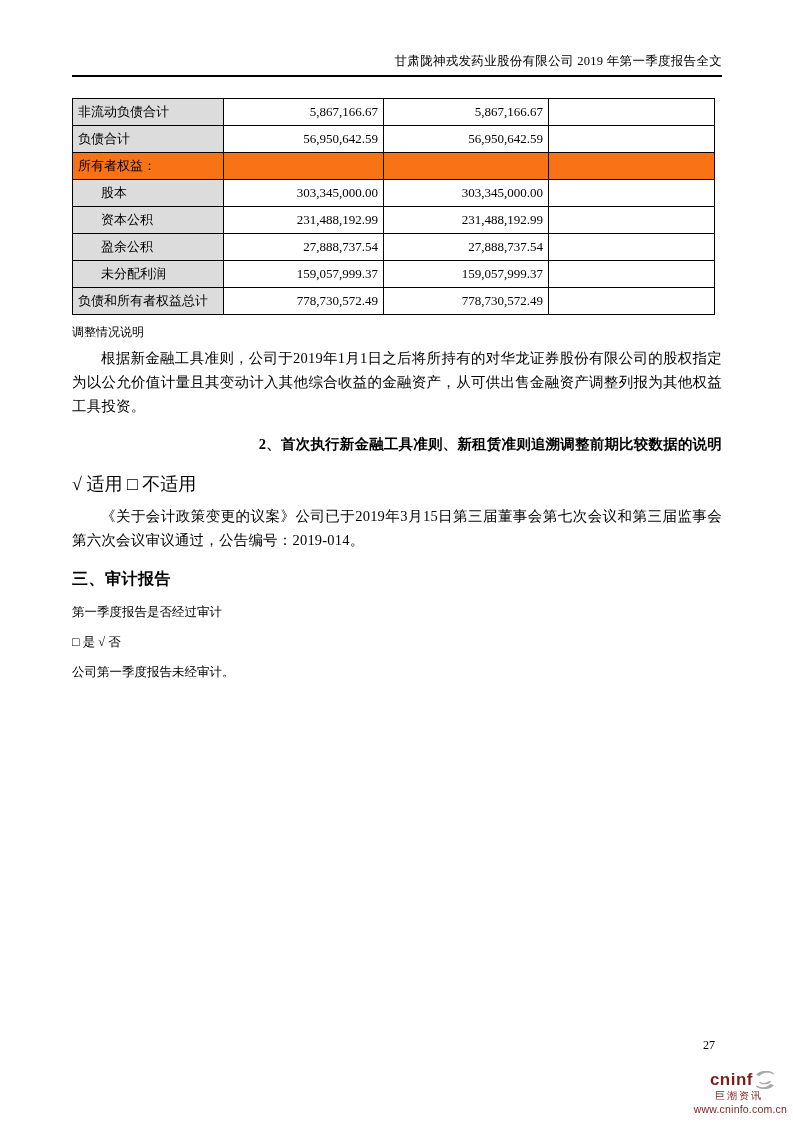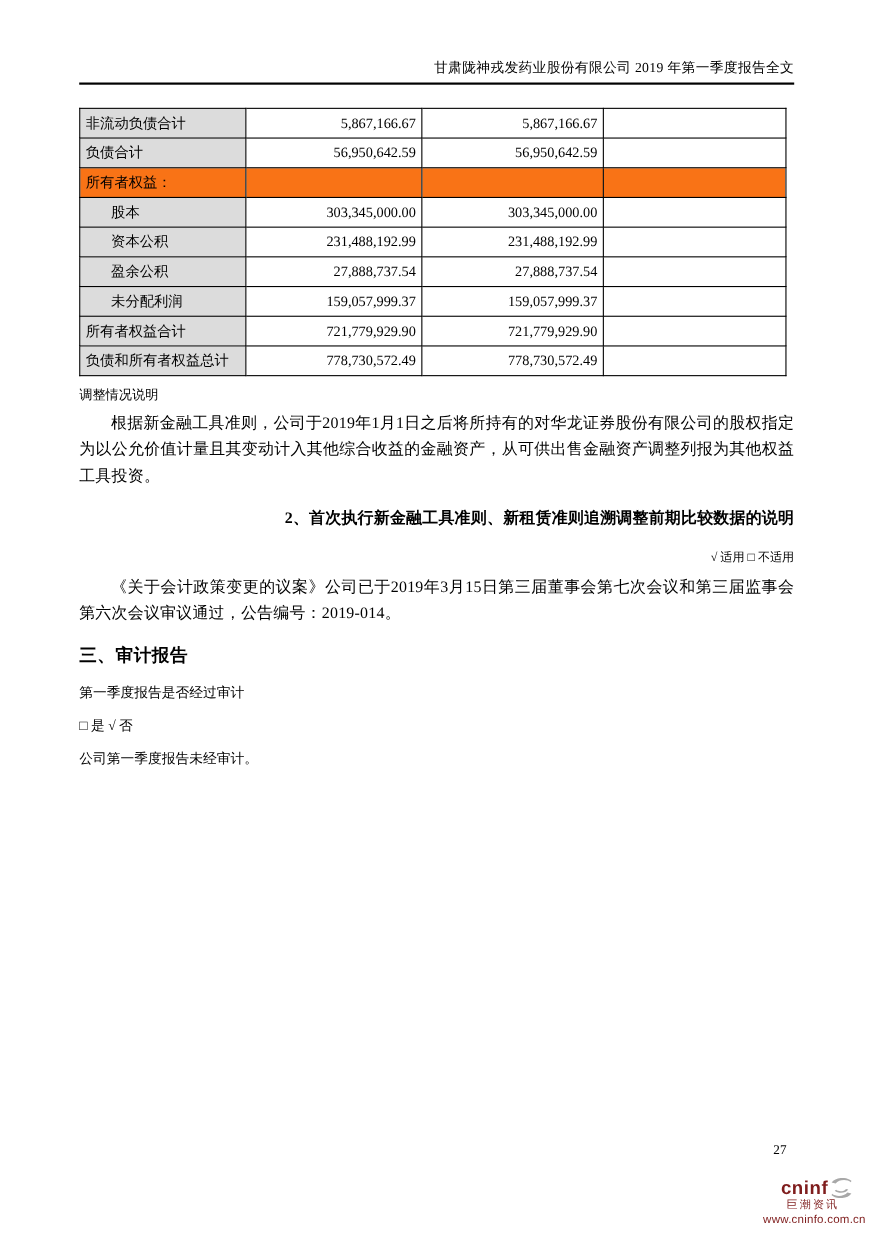--- a/index.html
+++ b/index.html
@@ -64,22 +64,21 @@
   .h2-title {
     margin-top: 16px;
     font-size: 14.5px;
     font-weight: bold;
     line-height: 20px;
     letter-spacing: 0.2px;
     text-align: right;
   }
   .applicable-line {
     margin-top: 18px;
-    font-size: 11px;
-    text-align: right;
+    font-size: 18px;
   }
   .para-group { margin-top: 8px; }
   .para-group .body-para { margin-top: 0; }
   .h3-title {
     margin-top: 15px;
     font-size: 16px;
     font-weight: bold;
     line-height: 24px;
     letter-spacing: 0.5px;
   }
@@ -173,26 +172,20 @@
         <tr>
           <td class="c1 indent">盈余公积</td>
           <td class="c2">27,888,737.54</td>
           <td class="c3">27,888,737.54</td>
           <td class="c4"></td>
         </tr>
         <tr>
           <td class="c1 indent">未分配利润</td>
           <td class="c2">159,057,999.37</td>
           <td class="c3">159,057,999.37</td>
-          <td class="c4"></td>
-        </tr>
-        <tr>
-          <td class="c1">所有者权益合计</td>
-          <td class="c2">721,779,929.90</td>
-          <td class="c3">721,779,929.90</td>
           <td class="c4"></td>
         </tr>
         <tr>
           <td class="c1">负债和所有者权益总计</td>
           <td class="c2">778,730,572.49</td>
           <td class="c3">778,730,572.49</td>
           <td class="c4"></td>
         </tr>
       </tbody>
     </table>

